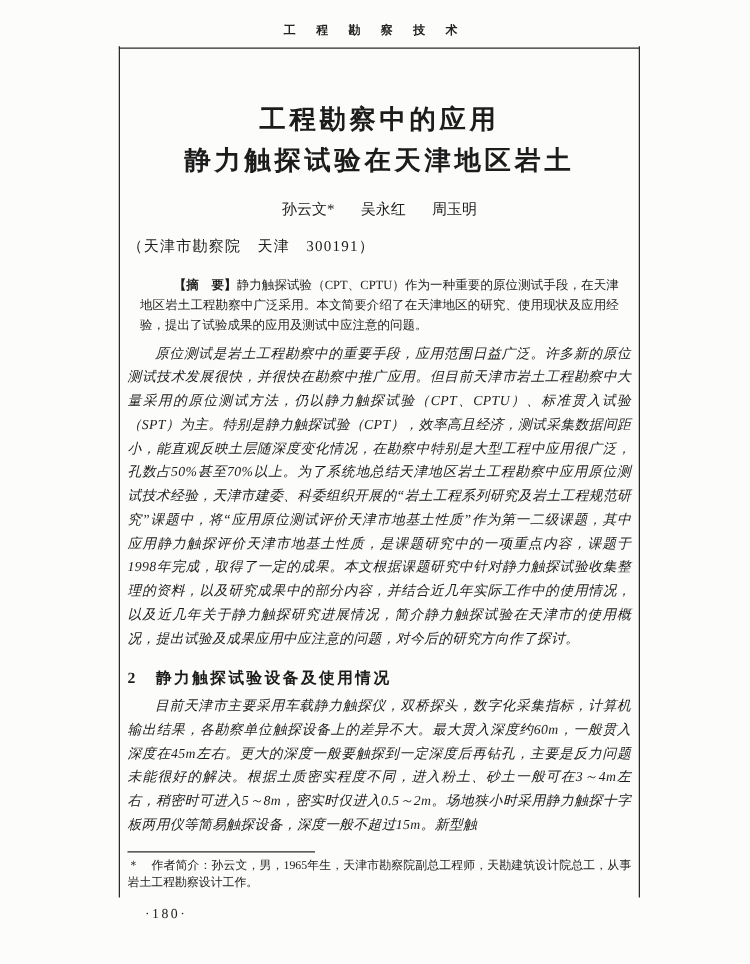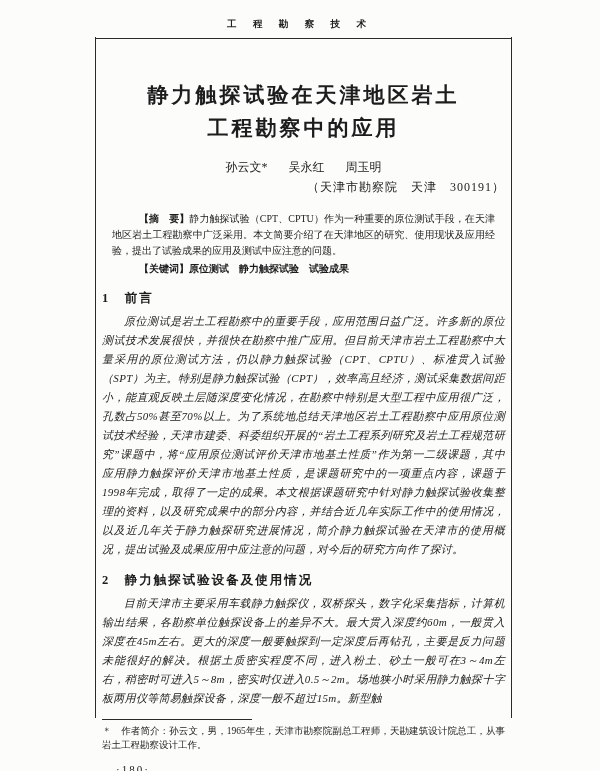--- a/index.html
+++ b/index.html
@@ -64,22 +64,22 @@
     letter-spacing: 3px;
   }
   .title-line { display: block; }
   .authors-line {
     margin-top: 14px;
     text-align: center;
     font-size: 12px;
   }
   .author-name { margin: 0 9px; text-align: center; }
   .affiliation {
-    margin-top: 3px;
-    text-align: right;
+    margin-top: 13px;
+    text-align: left;
     font-size: 12px;
     letter-spacing: 1px;
   }
   .abstract-block {
     margin: 15px 10px 0 10px;
     font-size: 10px;
     line-height: 16px;
     text-align: justify;
   }
   .abstract-block p { margin: 0; }
@@ -128,42 +128,38 @@
 
   <div class="running-header">工 程 勘 察 技 术</div>
 
   <div class="rule-top"></div>
   <div class="border-left"></div>
   <div class="border-right"></div>
 
   <div class="content">
 
     <h1 class="article-title">
+      <span class="title-line">工程勘察中的应用</span>
       <span class="title-line">静力触探试验在天津地区岩土</span>
-      <span class="title-line">工程勘察中的应用</span>
     </h1>
 
     <div class="authors-line">
       <span class="author-name">孙云文*</span>
       <span class="author-name">吴永红</span>
       <span class="author-name">周玉明</span>
     </div>
 
     <div class="affiliation">（天津市勘察院　天津　300191）</div>
 
     <div class="abstract-block">
       <p>
         <span class="block-label">【摘　要】</span><span>静力触探试验（CPT、CPTU）作为一种重要的原位测试手段，在天津地区岩土工程勘察中广泛采用。本文简要介绍了在天津地区的研究、使用现状及应用经验，提出了试验成果的应用及测试中应注意的问题。</span>
       </p>
-      <p class="kw-line">
-        <span class="block-label">【关键词】</span><span class="kw-text">原位测试　静力触探试验　试验成果</span>
-      </p>
     </div>
 
-    <h2 class="section-heading">1　前言</h2>
     <p class="body-para">原位测试是岩土工程勘察中的重要手段，应用范围日益广泛。许多新的原位测试技术发展很快，并很快在勘察中推广应用。但目前天津市岩土工程勘察中大量采用的原位测试方法，仍以静力触探试验（CPT、CPTU）、标准贯入试验（SPT）为主。特别是静力触探试验（CPT），效率高且经济，测试采集数据间距小，能直观反映土层随深度变化情况，在勘察中特别是大型工程中应用很广泛，孔数占50%甚至70%以上。为了系统地总结天津地区岩土工程勘察中应用原位测试技术经验，天津市建委、科委组织开展的“岩土工程系列研究及岩土工程规范研究”课题中，将“应用原位测试评价天津市地基土性质”作为第一二级课题，其中应用静力触探评价天津市地基土性质，是课题研究中的一项重点内容，课题于1998年完成，取得了一定的成果。本文根据课题研究中针对静力触探试验收集整理的资料，以及研究成果中的部分内容，并结合近几年实际工作中的使用情况，以及近几年关于静力触探研究进展情况，简介静力触探试验在天津市的使用概况，提出试验及成果应用中应注意的问题，对今后的研究方向作了探讨。</p>
 
     <h2 class="section-heading">2　静力触探试验设备及使用情况</h2>
     <p class="body-para">目前天津市主要采用车载静力触探仪，双桥探头，数字化采集指标，计算机输出结果，各勘察单位触探设备上的差异不大。最大贯入深度约60m，一般贯入深度在45m左右。更大的深度一般要触探到一定深度后再钻孔，主要是反力问题未能很好的解决。根据土质密实程度不同，进入粉土、砂土一般可在3～4m左右，稍密时可进入5～8m，密实时仅进入0.5～2m。场地狭小时采用静力触探十字板两用仪等简易触探设备，深度一般不超过15m。新型触</p>
 
     <div class="footnote-rule"></div>
     <div class="footnote">＊　作者简介：孙云文，男，1965年生，天津市勘察院副总工程师，天勘建筑设计院总工，从事岩土工程勘察设计工作。</div>
 
     <div class="page-number">·180·</div>
 

